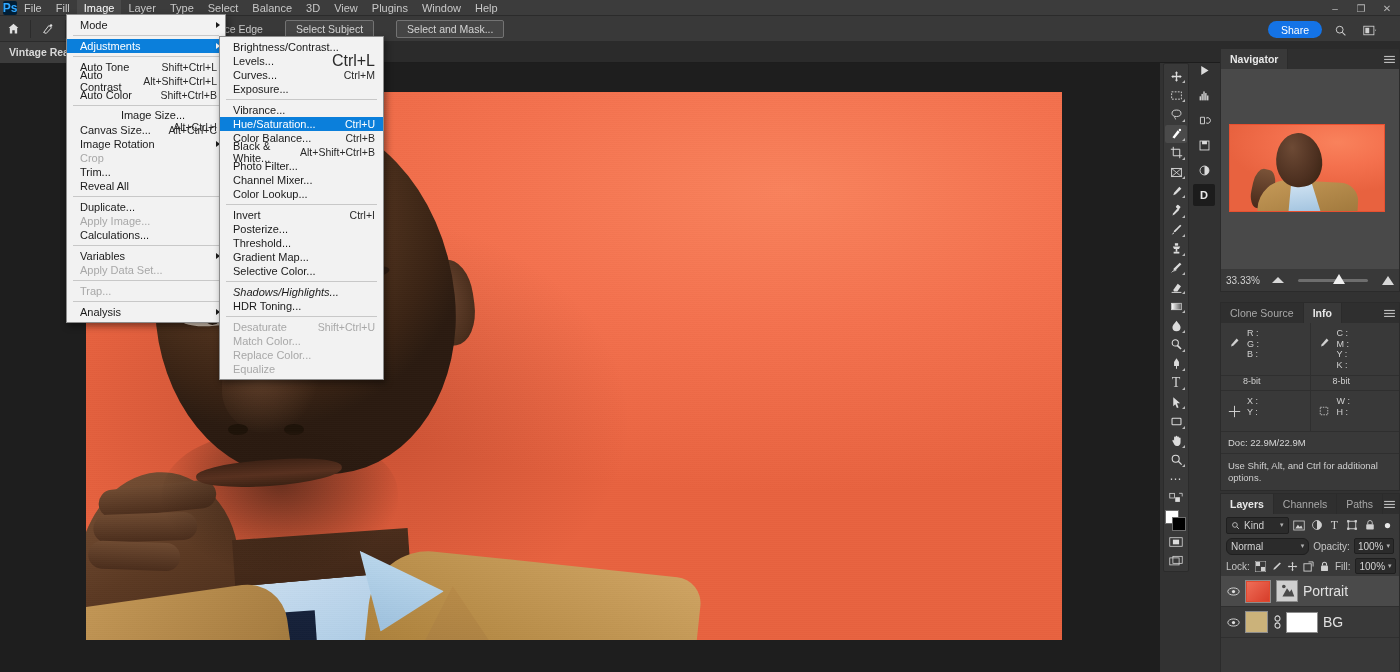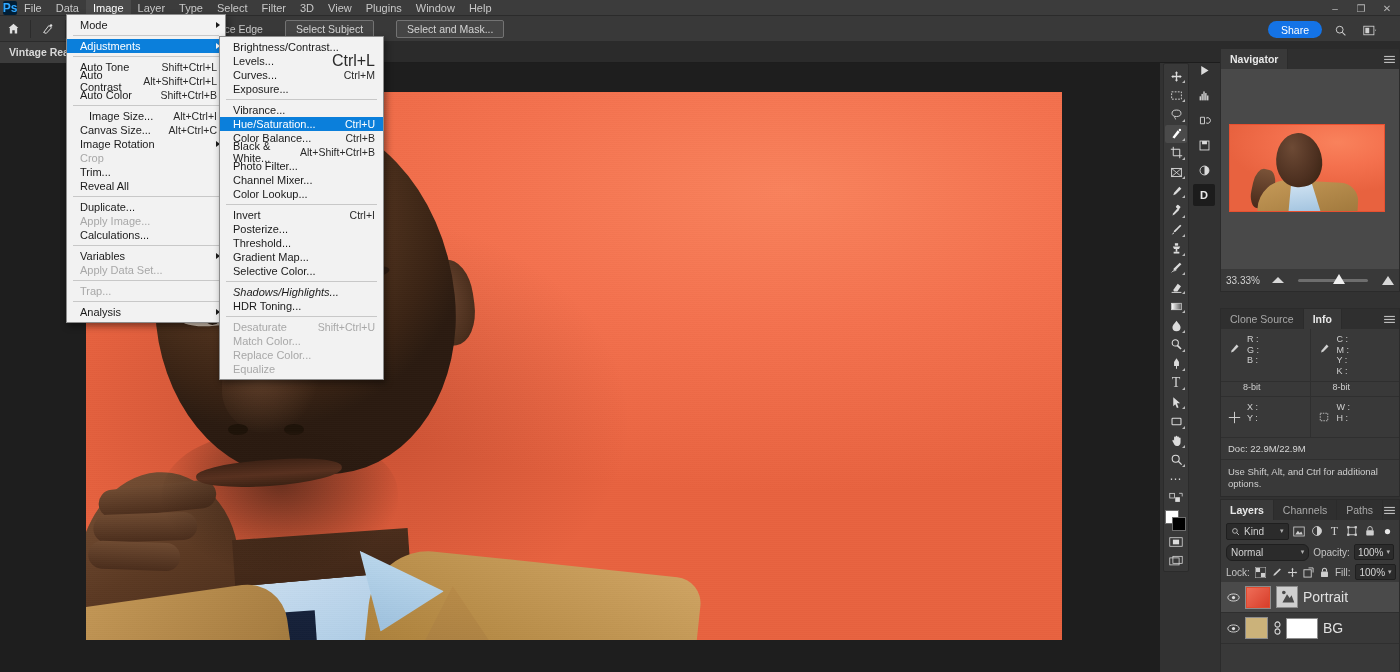--- a/index.html
+++ b/index.html
@@ -310,26 +310,26 @@
   .layers-empty { height: 56px; }
 </style>
 </head>
 <body>
 
 <div class="app">
 
   <div class="menubar">
     <div class="ps-logo">Ps</div>
     <div class="menubar-item">File</div>
-    <div class="menubar-item">Data</div>
+    <div class="menubar-item">Fill</div>
     <div class="menubar-item active">Image</div>
     <div class="menubar-item">Layer</div>
     <div class="menubar-item">Type</div>
     <div class="menubar-item">Select</div>
-    <div class="menubar-item">Filter</div>
+    <div class="menubar-item">Balance</div>
     <div class="menubar-item">3D</div>
     <div class="menubar-item">View</div>
     <div class="menubar-item">Plugins</div>
     <div class="menubar-item">Window</div>
     <div class="menubar-item">Help</div>
     <div class="win-ctrls">
       <div class="win-btn">–</div>
       <div class="win-btn">❐</div>
       <div class="win-btn">✕</div>
     </div>
@@ -627,21 +627,21 @@
         <div class="nav-zoom">33.33%</div>
         <div class="zs">
           <span class="mtn sm"></span>
           <span class="zs-track"></span>
           <span class="zs-handle"></span>
           <span class="mtn lg" style="margin-left:auto"></span>
         </div>
       </div>
     </div>
 
-    <div class="panel" style="margin-top:16px">
+    <div class="panel" style="margin-top:10px">
       <div class="panel-tabs">
         <div class="panel-tab">Clone Source</div>
         <div class="panel-tab on">Info</div>
         <div class="panel-menu">
           <svg width="11" height="9" viewBox="0 0 12 10">
               <rect y="1" width="12" height="1.3" fill="#bdbdbd"></rect>
               <rect y="4.3" width="12" height="1.3" fill="#bdbdbd"></rect>
               <rect y="7.6" width="12" height="1.3" fill="#bdbdbd"></rect>
             </svg>
         </div>
@@ -876,21 +876,21 @@
       </div>
       <div style="display: flex; align-items: center; height: 14px; padding: 0px 8px 0px 13px; font-size: 11px; position: relative; color: rgb(26, 26, 26);">
         <span>Auto Contrast</span>
         <span style="margin-left: auto; font-size: 10.5px; color: rgb(42, 42, 42);">Alt+Shift+Ctrl+L</span>
       </div>
       <div style="display: flex; align-items: center; height: 14px; padding: 0px 8px 0px 13px; font-size: 11px; position: relative; color: rgb(26, 26, 26);">
         <span>Auto Color</span>
         <span style="margin-left: auto; font-size: 10.5px; color: rgb(42, 42, 42);">Shift+Ctrl+B</span>
       </div>
       <div style="height: 1px; background: rgb(200, 200, 200); margin: 3px 6px;"></div>
-      <div style="display: flex; align-items: center; height: 14px; padding: 0px 8px 0px 22px; font-size: 11px; position: relative; color: rgb(26, 26, 26);">
+      <div style="display: flex; align-items: center; height: 14px; padding: 0px 8px 0px 22px; font-size: 11px; position: relative; color: rgb(26, 26, 26); flex-direction: column;">
         <span>Image Size...</span>
         <span style="margin-left: auto; font-size: 10.5px; color: rgb(42, 42, 42);">Alt+Ctrl+I</span>
       </div>
       <div style="display: flex; align-items: center; height: 14px; padding: 0px 8px 0px 13px; font-size: 11px; position: relative; color: rgb(26, 26, 26);">
         <span>Canvas Size...</span>
         <span style="margin-left: auto; font-size: 10.5px; color: rgb(42, 42, 42);">Alt+Ctrl+C</span>
       </div>
       <div style="display: flex; align-items: center; height: 14px; padding: 0px 8px 0px 13px; font-size: 11px; position: relative; color: rgb(26, 26, 26);">
         <span>Image Rotation</span>
         <span style="position: absolute; right: 5px; width: 0px; height: 0px; border-top: 3.5px solid transparent; border-bottom: 3.5px solid transparent; border-left: 4.5px solid rgb(26, 26, 26);"></span>

